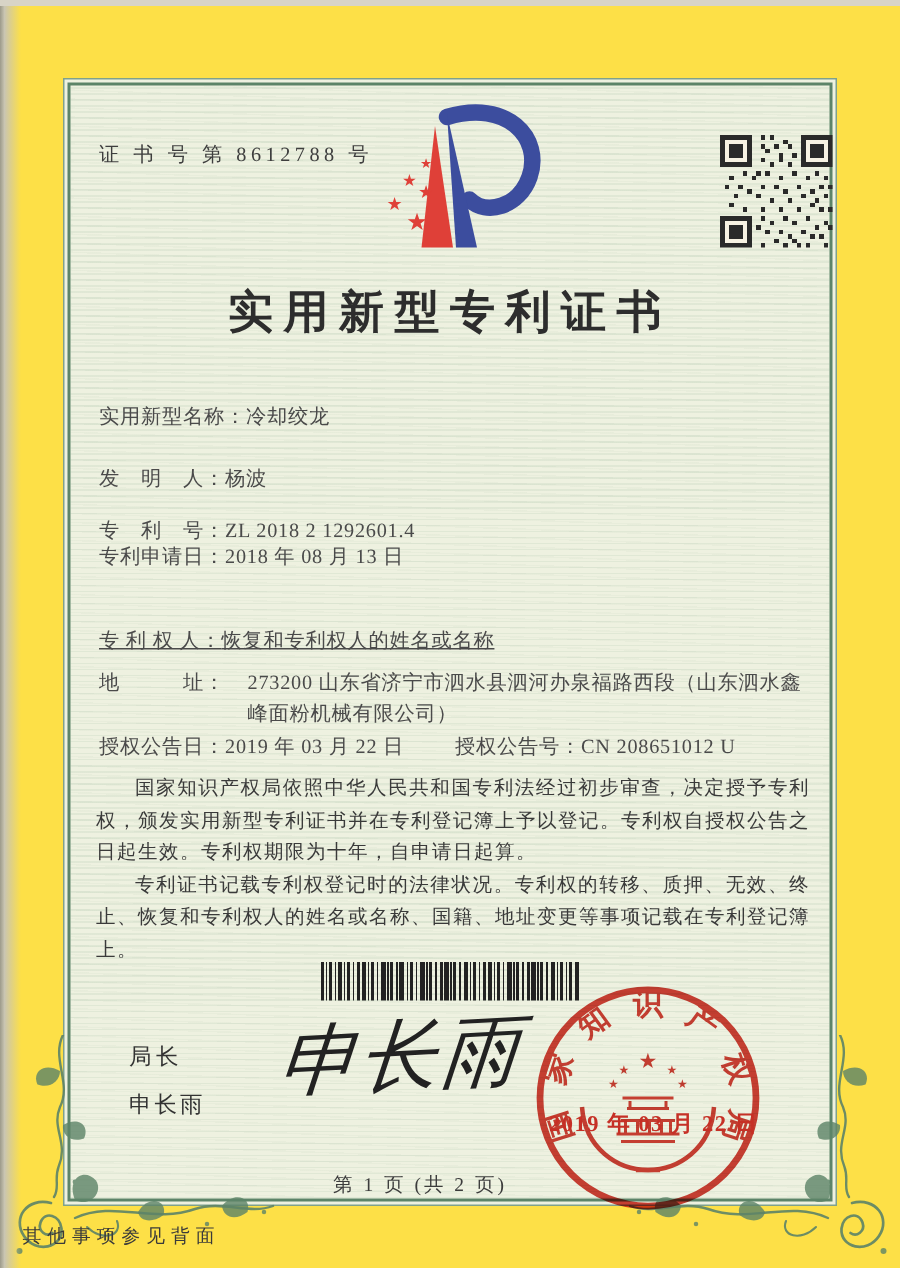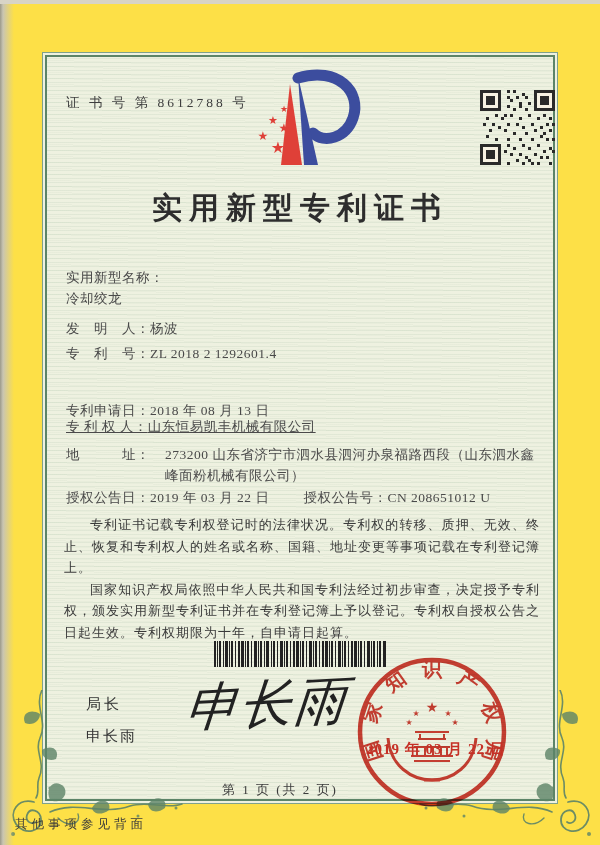--- a/index.html
+++ b/index.html
@@ -27,22 +27,22 @@
   }
   .abs{position:absolute;}
   #cert-no{left:66px;top:90px;font-size:13.5px;letter-spacing:3px;color:#3e3e3e;z-index:2;}
   #logo{left:242px;top:62px;z-index:2;}
   #qr{left:480px;top:86px;z-index:2;}
   #title{left:0;top:184px;width:600px;text-align:center;font-size:30px;font-weight:bold;
          letter-spacing:7px;color:#2d2d2d;z-index:2;}
   .field{left:66px;width:478px;display:flex;font-size:13.5px;letter-spacing:.5px;color:#4a4a4a;z-index:2;line-height:21px;}
   .flabel{white-space:pre;flex:0 0 auto;}
   .fvalue{white-space:pre-wrap;}
-  #f-name{top:263px;flex-direction:column;} #f-inventor{top:314px;} #f-patno{top:339px;}
-  #f-filing{top:396px;align-items:flex-end;} #f-patentee{top:412px;text-decoration:underline;}
+  #f-name{top:263px;} #f-inventor{top:304px;} #f-patno{top:339px;}
+  #f-filing{top:356px;align-items:flex-end;} #f-patentee{top:412px;text-decoration:underline;}
   #f-address{top:440px;gap:15px;} #f-address .fvalue{width:382px;}
   #f-grant{top:483px;} #f-grant .pair2{margin-left:34px;display:flex;text-align:right;}
   #body-text{left:64px;top:510px;width:476px;font-size:13px;line-height:21.5px;
              color:#3a3a3a;letter-spacing:1px;text-align:justify;z-index:2;}
   #body-text p{margin:0;text-indent:2em;}
   #barcode{left:214px;top:637px;z-index:2;}
   #director-label{left:86px;top:691px;font-size:15px;letter-spacing:3px;color:#333;z-index:2;}
   #director-name{left:86px;top:723px;font-size:15px;letter-spacing:2px;color:#333;z-index:2;}
   #signature{left:186px;top:666px;font-size:52px;color:#222;letter-spacing:2px;
              transform:rotate(-3deg) skewX(-8deg);font-style:italic;z-index:3;}
@@ -152,38 +152,38 @@
   <div id="f-patno" class="abs field">
     <span class="flabel">专　利　号：</span>
     <span class="fvalue">ZL 2018 2 1292601.4</span>
   </div>
   <div id="f-filing" class="abs field">
     <span class="flabel">专利申请日：</span>
     <span class="fvalue">2018 年 08 月 13 日</span>
   </div>
   <div id="f-patentee" class="abs field">
     <span class="flabel">专 利 权 人：</span>
-    <span class="fvalue">山东恒易凯丰机械有限公司</span>
+    <span class="fvalue">恢复和专利权人的姓名或名称</span>
   </div>
   <div id="f-address" class="abs field">
     <span class="flabel">地　　　址：</span>
     <span class="fvalue">273200 山东省济宁市泗水县泗河办泉福路西段（山东泗水鑫峰面粉机械有限公司）</span>
   </div>
   <div id="f-grant" class="abs field">
     <span class="flabel">授权公告日：</span>
     <span class="fvalue">2019 年 03 月 22 日</span>
     <span class="pair2">
       <span class="flabel">授权公告号：</span>
       <span class="fvalue">CN 208651012 U</span>
     </span>
   </div>
 
   <div id="body-text" class="abs">
+    <p>国家知识产权局依照中华人民共和国专利法经过初步审查，决定授予专利权，颁发实用新型专利证书并在专利登记簿上予以登记。专利权自授权公告之日起生效。专利权期限为十年，自申请日起算。</p>
     <p>专利证书记载专利权登记时的法律状况。专利权的转移、质押、无效、终止、恢复和专利权人的姓名或名称、国籍、地址变更等事项记载在专利登记簿上。</p>
-    <p>国家知识产权局依照中华人民共和国专利法经过初步审查，决定授予专利权，颁发实用新型专利证书并在专利登记簿上予以登记。专利权自授权公告之日起生效。专利权期限为十年，自申请日起算。</p>
   </div>
 
   <svg id="barcode" class="abs" width="172" height="26" viewBox="0 0 172 25" preserveAspectRatio="none" shape-rendering="crispEdges">
     <path fill="#222" d="M0 0h2v25H0z M3 0h1v25H3z M5 0h2v25H5z M9 0h1v25H9z M11 0h3v25h-3z M15 0h1v25h-1z M17 0h2v25h-2z M21 0h1v25h-1z M24 0h2v25h-2z M27 0h3v25h-3z M31 0h1v25h-1z M33 0h2v25h-2z M37 0h1v25h-1z M40 0h3v25h-3z M44 0h1v25h-1z M46 0h2v25h-2z M50 0h1v25h-1z M52 0h3v25h-3z M57 0h1v25h-1z M59 0h2v25h-2z M63 0h1v25h-1z M66 0h3v25h-3z M70 0h1v25h-1z M72 0h2v25h-2z M76 0h1v25h-1z M79 0h2v25h-2z M82 0h3v25h-3z M86 0h1v25h-1z M88 0h2v25h-2z M92 0h1v25h-1z M95 0h3v25h-3z M99 0h1v25h-1z M101 0h2v25h-2z M105 0h1v25h-1z M108 0h2v25h-2z M111 0h3v25h-3z M115 0h1v25h-1z M117 0h2v25h-2z M121 0h1v25h-1z M124 0h3v25h-3z M128 0h1v25h-1z M130 0h2v25h-2z M134 0h1v25h-1z M137 0h2v25h-2z M140 0h3v25h-3z M144 0h1v25h-1z M146 0h2v25h-2z M150 0h1v25h-1z M153 0h3v25h-3z M157 0h1v25h-1z M159 0h2v25h-2z M163 0h1v25h-1z M165 0h2v25h-2z M169 0h3v25h-3z"></path>
   </svg>
 
   <div id="director-label" class="abs">局长</div>
   <div id="director-name" class="abs">申长雨</div>
   <div id="signature" class="abs">申长雨</div>
 

